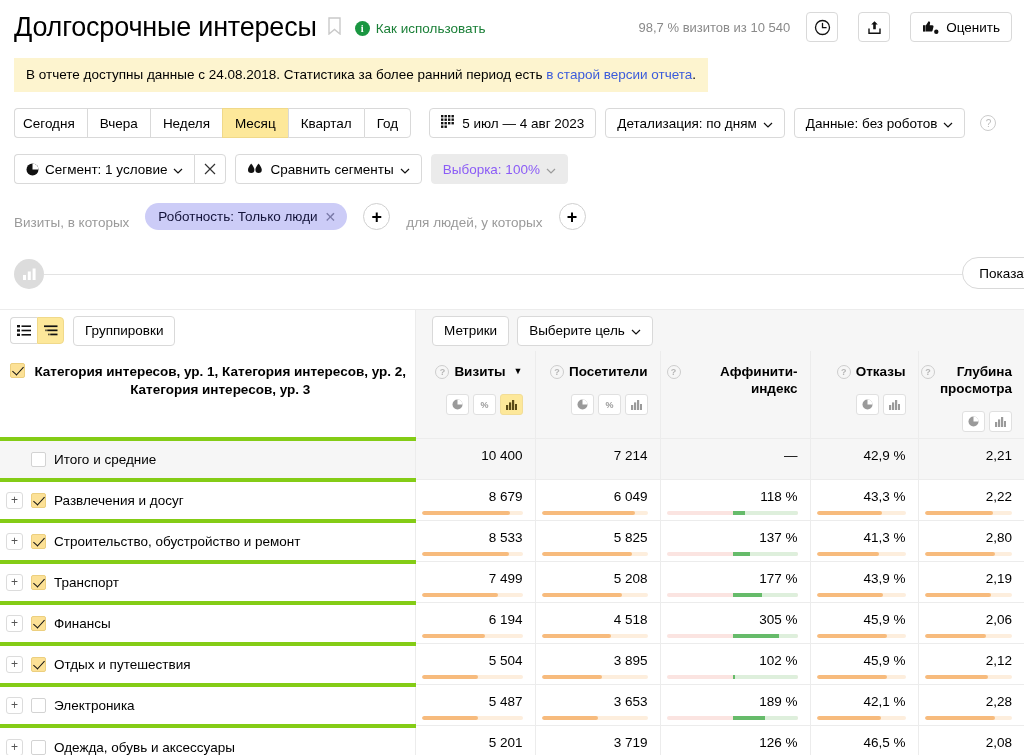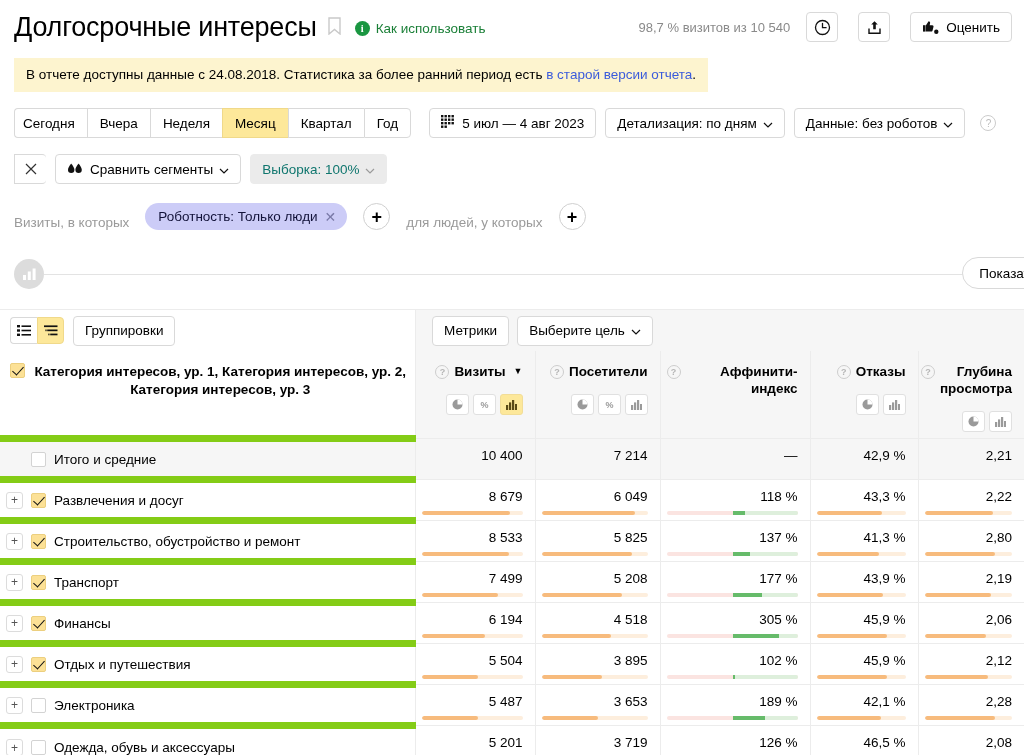--- a/index.html
+++ b/index.html
@@ -75,21 +75,21 @@
     width: 16px; height: 16px; border-radius: 50%; border: 1px solid #ccc;
     color: #bbb; font-size: 10px; display: inline-flex;
     align-items: center; justify-content: center; margin-left: 6px;
   }
 
   
   .toolbar2 { display: flex; align-items: center; padding: 16px 14px 0 14px; gap: 9px; }
   .btn-pair { display: flex; }
   .btn-pair .btn:first-child { border-radius: 4px 0 0 4px; border-right: none; }
   .btn-pair .btn:last-child { border-radius: 0 4px 4px 0; width: 32px; padding: 0; }
-  .btn.disabled { background: #ebebeb; border-color: #ebebeb; color: #0f766e; }
+  .btn.disabled { background: #ebebeb; border-color: #ebebeb; color: #8b5cf6; }
 
   
   .filter-row { display: flex; align-items: flex-end; padding: 19px 14px 0 14px; gap: 16px; }
   .filter-label { color: #9a9a9a; font-size: 13.5px; }
   .chip {
     background: #ccccf7; border-radius: 14px; height: 27px;
     display: inline-flex; align-items: center; gap: 7px;
     padding: 0 11px 0 13px; font-size: 13.5px; color: #13133a; cursor: pointer;
   }
   .chip-x { color: #7a7aa8; font-size: 14px; line-height: 1; }
@@ -162,21 +162,21 @@
     align-items: center; justify-content: center; margin-top: 2px;
   }
   .mini-btns { display: flex; gap: 4px; justify-content: flex-end; margin-top: 14px; }
   .mini {
     width: 23px; height: 21px; border: 1px solid #e0e0e0; border-radius: 3px;
     background: #fff; display: flex; align-items: center; justify-content: center; cursor: pointer;
   }
   .mini.active { background: #fde89a; border-color: #f2dd97; }
 
   .tbl td.cell-dim {
-    padding: 0 8px 0 6px; border-right: 1px solid #ececec; border-top: 7px solid #84cc16;
+    padding: 0 8px 0 6px; border-right: 1px solid #ececec; border-top: 4px solid #84cc16;
     height: 41px; font-size: 13.5px;
   }
   .dim-inner { display: flex; align-items: center; gap: 8px; }
   .exp-btn {
     width: 17px; height: 17px; border: 1px solid #dcdcdc; border-radius: 3px;
     background: #fff; display: flex; align-items: center; justify-content: center;
     font-size: 12px; line-height: 1; color: #555; cursor: pointer; flex: none;
   }
   .exp-spacer { width: 17px; flex: none; }
   .cbx {
@@ -312,20 +312,34 @@
           </svg>
       </span>
     </div>
 
     <span class="q-icon">?</span>
   </div>
 
   
   <div class="toolbar2">
     <div class="btn-pair">
+      <div class="btn">
+        <span style="margin-right:6px;display:inline-flex">
+          <svg width="13" height="13" viewBox="0 0 13 13">
+            <circle cx="6.5" cy="6.5" r="6" fill="#111"></circle>
+            <path d="M6.5 6.5V0.5A6 6 0 0 1 12.5 6.5z" fill="#fff"></path>
+          </svg>
+        </span>
+        <span>Сегмент: 1 условие</span>
+        <span class="chev">
+          <svg width="10" height="6" viewBox="0 0 10 6">
+              <path d="M1 1l4 4 4-4" fill="none" stroke="#111" stroke-width="1.2"></path>
+            </svg>
+        </span>
+      </div>
       <div class="btn">
         <svg width="12" height="12" viewBox="0 0 12 12">
           <path d="M1 1l10 10M11 1L1 11" stroke="#333" stroke-width="1.2"></path>
         </svg>
       </div>
     </div>
 
     <div class="btn">
       <span style="margin-right:6px;display:inline-flex">
         <svg width="17" height="13" viewBox="0 0 17 13">

